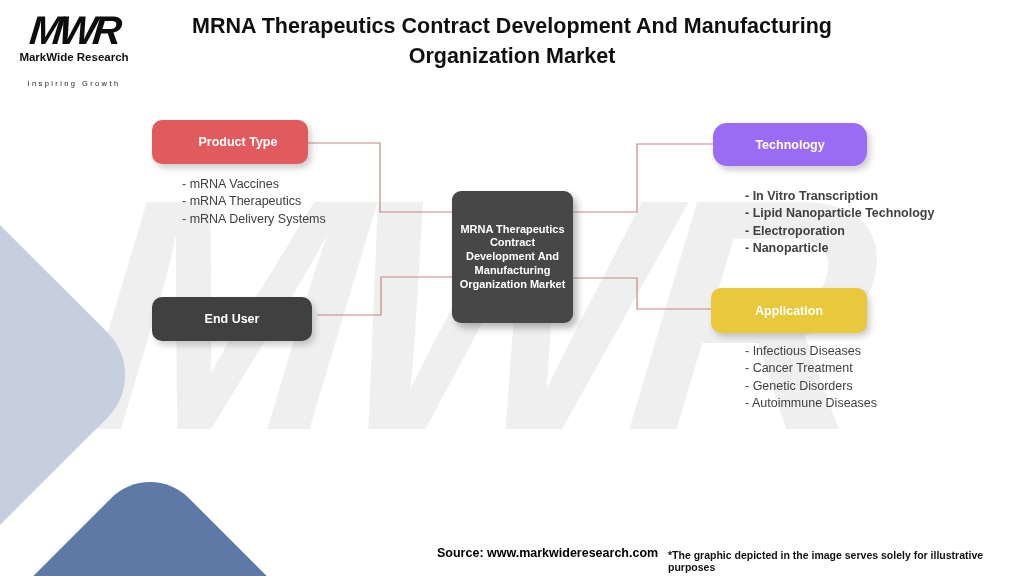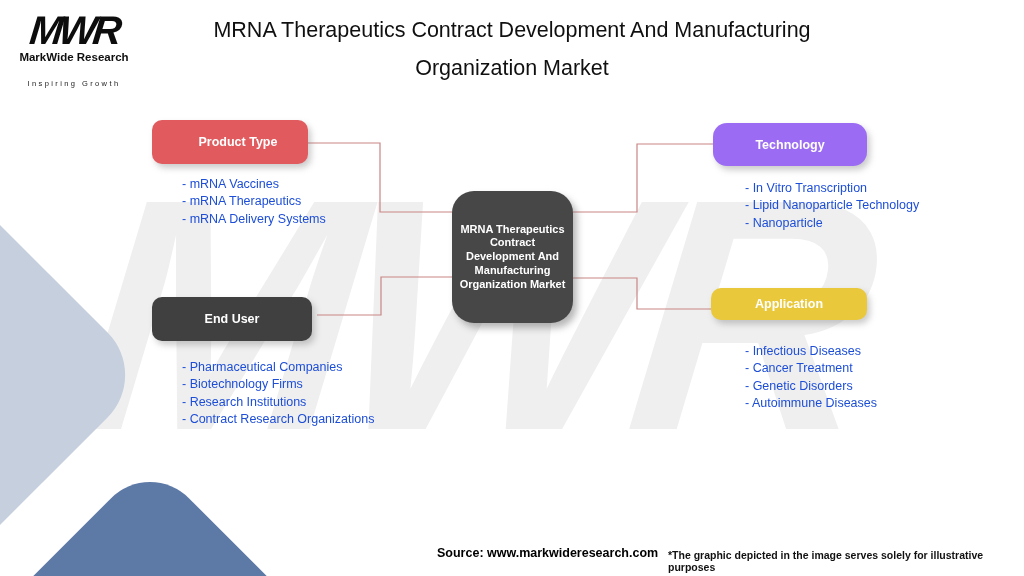--- a/index.html
+++ b/index.html
@@ -49,46 +49,46 @@
     letter-spacing: -4px; line-height: 44px; color: #0d0d0d;
     transform: skewX(-6deg); display: block;
   }
   .logo-name { display: block; font-size: 11.5px; font-weight: 700; color: #0f0f0f; margin-top: -1px; }
   .logo-tagline { display: block; font-size: 7.5px; font-weight: 400; letter-spacing: 2.4px; color: #1c1c1c; margin-top: 16px; }
 
   
   .title {
     position: absolute; left: 0; right: 0; top: 11px;
     text-align: center;
-    font-size: 21.5px; font-weight: 400; color: #101010;
-    line-height: 38px;
+    font-size: 21.5px; font-weight: 700; color: #101010;
+    line-height: 30px;
     white-space: pre-line;
   }
 
   
   .connectors { position: absolute; left: 0; top: 0; pointer-events: none; }
   .connector { fill: none; stroke-width: 1.2px; }
 
   
   .cat-box {
     position: absolute;
     border-radius: 10px;
     display: flex; align-items: center; justify-content: center;
     box-shadow: 3px 4px 6px rgba(110,110,110,0.35);
   }
   .cat-label { font-size: 12.5px; font-weight: 700; color: #ffffff; }
 
   .cat-list { position: absolute; }
-  .cat-item { font-size: 12.5px; color: #1d4ed8; line-height: 17.3px; }
+  .cat-item { font-size: 12.5px; color: #404040; line-height: 17.3px; }
 
   
   .central-node {
     position: absolute;
     left: 452px; top: 191px; width: 121px; height: 132px;
-    border-radius: 22px;
+    border-radius: 9px;
     display: flex; align-items: center; justify-content: center;
     text-align: center;
     box-shadow: 4px 5px 7px rgba(95,95,95,0.45);
   }
   .central-label {
     font-size: 11px; font-weight: 700; color: #ffffff;
     line-height: 13.8px; white-space: pre-line;
   }
 
   
@@ -139,37 +139,32 @@
   </div>
   <div class="cat-list" style="left:182px;top:176px;">
     <div class="cat-item">- mRNA Vaccines</div>
     <div class="cat-item">- mRNA Therapeutics</div>
     <div class="cat-item">- mRNA Delivery Systems</div>
   </div>
 
   <div class="cat-box" style="left: 713px; top: 123px; width: 154px; height: 43px; background: rgb(155, 108, 243); border-radius: 14px;">
     <span class="cat-label">Technology</span>
   </div>
-  <div class="cat-list" style="left:745px;top:180px;">
+  <div class="cat-list" style="left:745px;top:188px;font-weight:bold;">
     <div class="cat-item">- In Vitro Transcription</div>
     <div class="cat-item">- Lipid Nanoparticle Technology</div>
+    <div class="cat-item">- Electroporation</div>
     <div class="cat-item">- Nanoparticle</div>
   </div>
 
   <div class="cat-box" style="left: 152px; top: 297px; width: 160px; height: 44px; background: #404040;">
     <span class="cat-label">End User</span>
   </div>
-  <div class="cat-list" style="left:182px;top:359px;">
-    <div class="cat-item">- Pharmaceutical Companies</div>
-    <div class="cat-item">- Biotechnology Firms</div>
-    <div class="cat-item">- Research Institutions</div>
-    <div class="cat-item">- Contract Research Organizations</div>
-  </div>
 
-  <div class="cat-box" style="left: 711px; top: 288px; width: 156px; height: 32px; background: rgb(233, 200, 59);">
+  <div class="cat-box" style="left: 711px; top: 288px; width: 156px; height: 45px; background: rgb(233, 200, 59);">
     <span class="cat-label">Application</span>
   </div>
   <div class="cat-list" style="left:745px;top:343px;">
     <div class="cat-item">- Infectious Diseases</div>
     <div class="cat-item">- Cancer Treatment</div>
     <div class="cat-item">- Genetic Disorders</div>
     <div class="cat-item">- Autoimmune Diseases</div>
   </div>
 
   <div class="source-text">Source: www.markwideresearch.com</div>

